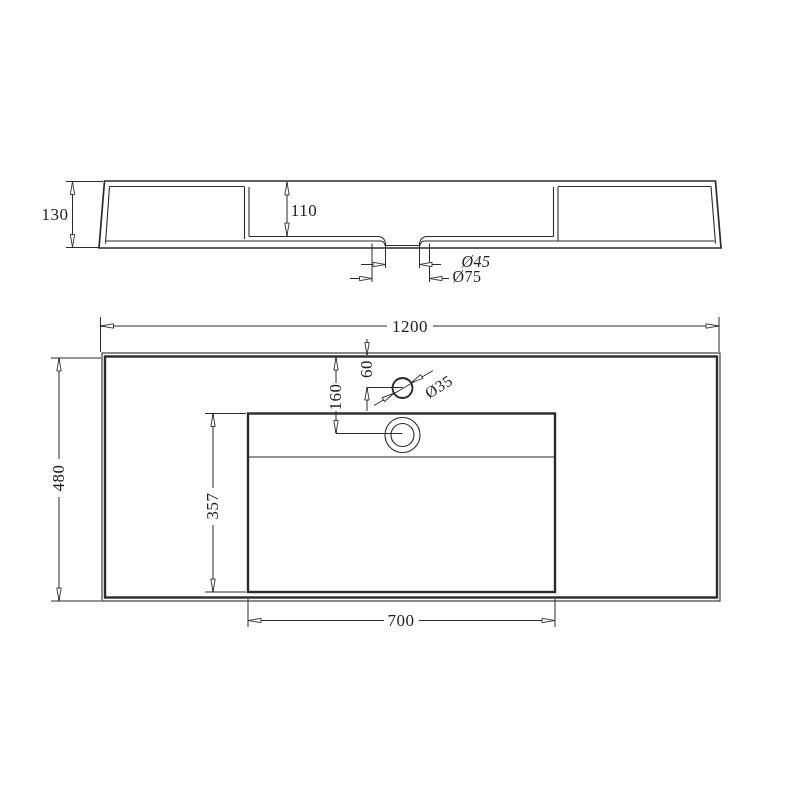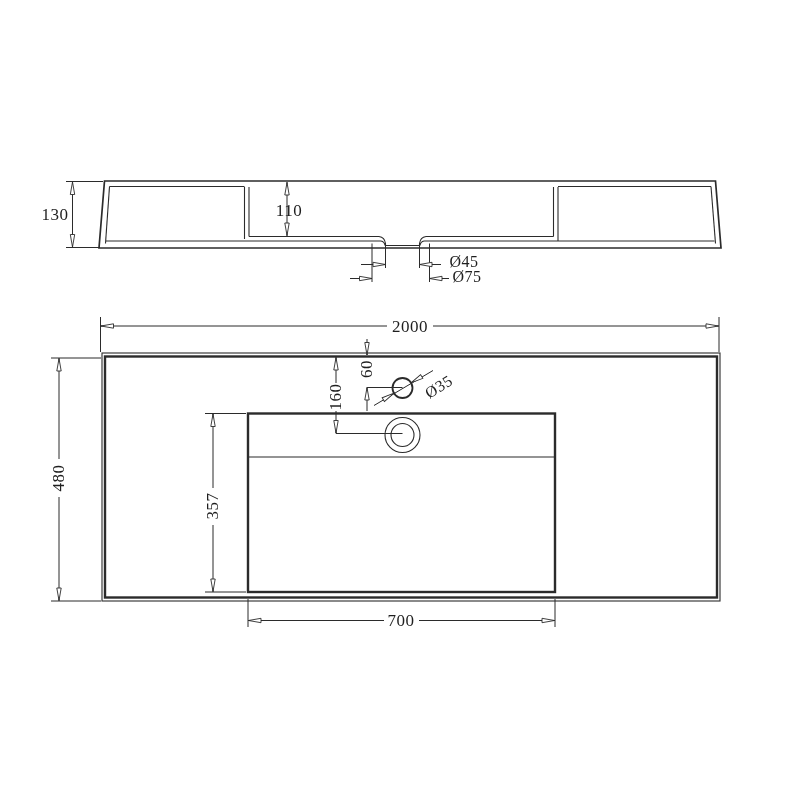--- a/index.html
+++ b/index.html
@@ -152,25 +152,25 @@
 
       <use href="#arr" transform="translate(248.5,620.5) rotate(180)"></use>
       <use href="#arr" transform="translate(554.5,620.5)"></use>
 
       <use href="#arr" transform="translate(394,393.2) rotate(-31)"></use>
       <use href="#arr" transform="translate(411,382.9) rotate(149)"></use>
     </g>
   </svg>
 
   <span class="dim-label" style="left:55px;  top:214px;">130</span>
-  <span class="dim-label" style="left:289px; top:210px;">110</span>
-  <span class="dim-label dia" style="left:464px; top:262px;">Ø45</span>
+  <span class="dim-label" style="left:304px; top:210px;">110</span>
+  <span class="dim-label dia" style="left:476px; top:262px;font-style:italic;">Ø45</span>
   <span class="dim-label dia" style="left:467px; top:277px;font-family:Liberation Serif, serif;">Ø75</span>
 
-  <span class="dim-label" style="left:410px; top:326px;">2000</span>
+  <span class="dim-label" style="left:410px; top:326px;">1200</span>
   <span class="dim-label rot90" style="left:58px;  top:478px;">480</span>
   <span class="dim-label rot90" style="left:366px; top:369px;">60</span>
   <span class="dim-label rot90" style="left:335px; top:397px;">160</span>
   <span class="dim-label rot32 dia" style="left:439px; top:387px;">Ø35</span>
   <span class="dim-label rot90" style="left:212px; top:506px;">357</span>
   <span class="dim-label" style="left:401px; top:620px;">700</span>
 
 </div>
 
 </body></html>

